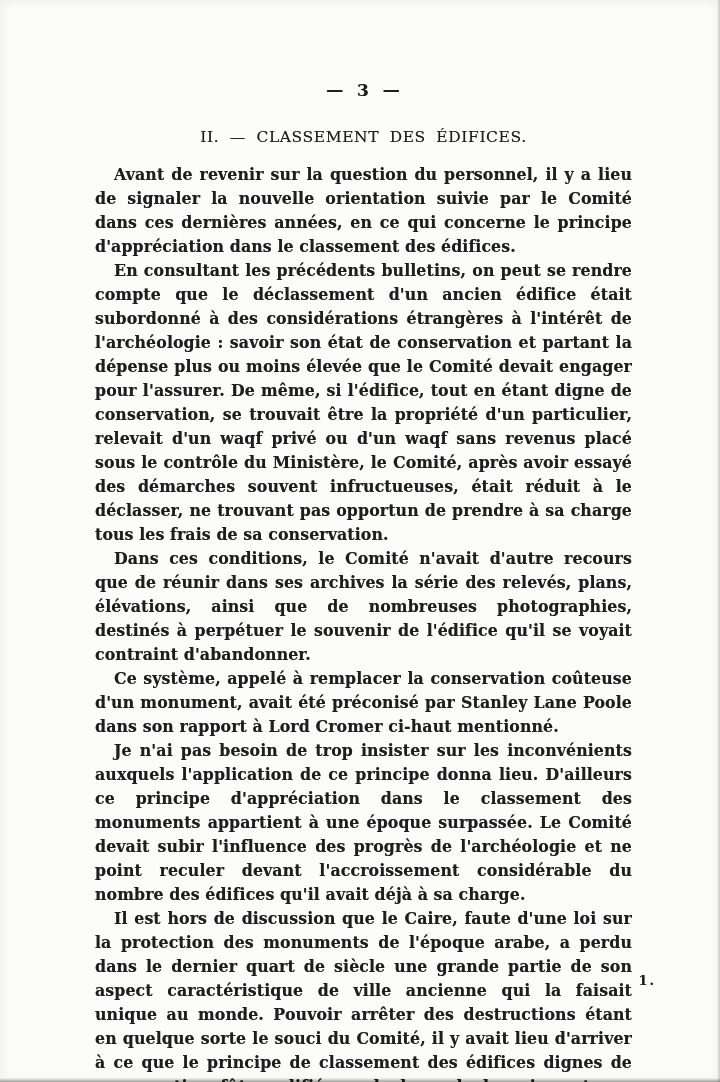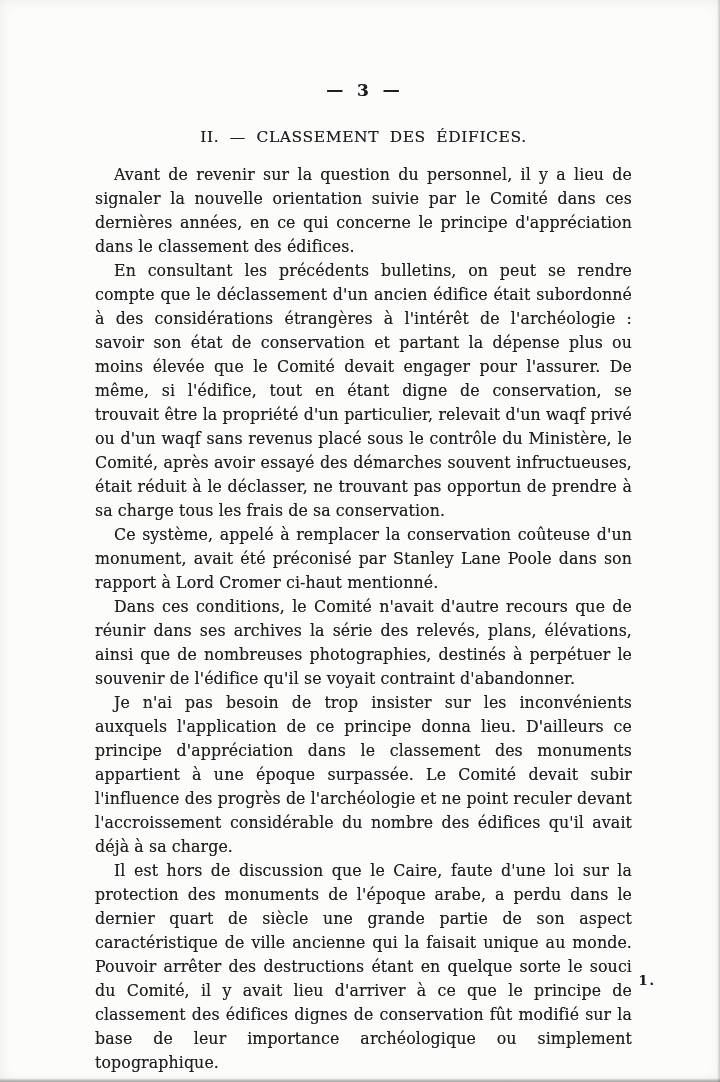--- a/index.html
+++ b/index.html
@@ -59,21 +59,21 @@
     margin: 0 0 17px 0;
     text-shadow: 0 0 0.4px rgba(20,20,25,0.55);
   }
   .body-text p {
     margin: 0;
     font-size: 15.8px;
     line-height: 24px;
     text-align: justify;
     text-indent: 19px;
     letter-spacing: 0.1px;
-    font-weight: 400;
+    font-weight: 700;
     text-shadow: 0 0 0.5px rgba(25,25,30,0.55);
     hyphens: manual;
   }
   .footer-mark {
     position: absolute;
     right: 64px;
     bottom: 94px;
     font-size: 13px;
     font-weight: 600;
     letter-spacing: 2px;
@@ -83,20 +83,20 @@
 </head>
 <body>
 
 <div class="scan-page">
   <div class="content">
     <div class="page-number">— 3 —</div>
     <h1 class="section-heading">II. — CLASSEMENT DES ÉDIFICES.</h1>
     <div class="body-text">
       <p>Avant de revenir sur la question du personnel, il y a lieu de signaler la nouvelle orientation suivie par le Comité dans ces dernières années, en ce qui concerne le principe d'appréciation dans le classement des édifices.</p>
       <p>En consultant les précédents bulletins, on peut se rendre compte que le déclassement d'un ancien édifice était subordonné à des considérations étrangères à l'intérêt de l'archéologie : savoir son état de conservation et partant la dépense plus ou moins élevée que le Comité devait engager pour l'assurer. De même, si l'édifice, tout en étant digne de conservation, se trouvait être la propriété d'un particulier, relevait d'un waqf privé ou d'un waqf sans revenus placé sous le contrôle du Ministère, le Comité, après avoir essayé des démarches souvent infructueuses, était réduit à le déclasser, ne trouvant pas opportun de prendre à sa charge tous les frais de sa conservation.</p>
+      <p>Dans ces conditions, le Comité n'avait d'autre recours que de réunir dans ses archives la série des relevés, plans, élévations, ainsi que de nombreuses photographies, destinés à perpétuer le souvenir de l'édifice qu'il se voyait contraint d'abandonner.</p>
       <p>Ce système, appelé à remplacer la conservation coûteuse d'un monument, avait été préconisé par Stanley Lane Poole dans son rapport à Lord Cromer ci-haut mentionné.</p>
-      <p>Dans ces conditions, le Comité n'avait d'autre recours que de réunir dans ses archives la série des relevés, plans, élévations, ainsi que de nombreuses photographies, destinés à perpétuer le souvenir de l'édifice qu'il se voyait contraint d'abandonner.</p>
       <p>Je n'ai pas besoin de trop insister sur les inconvénients auxquels l'application de ce principe donna lieu. D'ailleurs ce principe d'appréciation dans le classement des monuments appartient à une époque surpassée. Le Comité devait subir l'influence des progrès de l'archéologie et ne point reculer devant l'accroissement considérable du nombre des édifices qu'il avait déjà à sa charge.</p>
       <p>Il est hors de discussion que le Caire, faute d'une loi sur la protection des monuments de l'époque arabe, a perdu dans le dernier quart de siècle une grande partie de son aspect caractéristique de ville ancienne qui la faisait unique au monde. Pouvoir arrêter des destructions étant en quelque sorte le souci du Comité, il y avait lieu d'arriver à ce que le principe de classement des édifices dignes de conservation fût modifié sur la base de leur importance archéologique ou simplement topographique.</p>
     </div>
   </div>
   <div class="footer-mark">1.</div>
 </div>
 
 </body></html>

